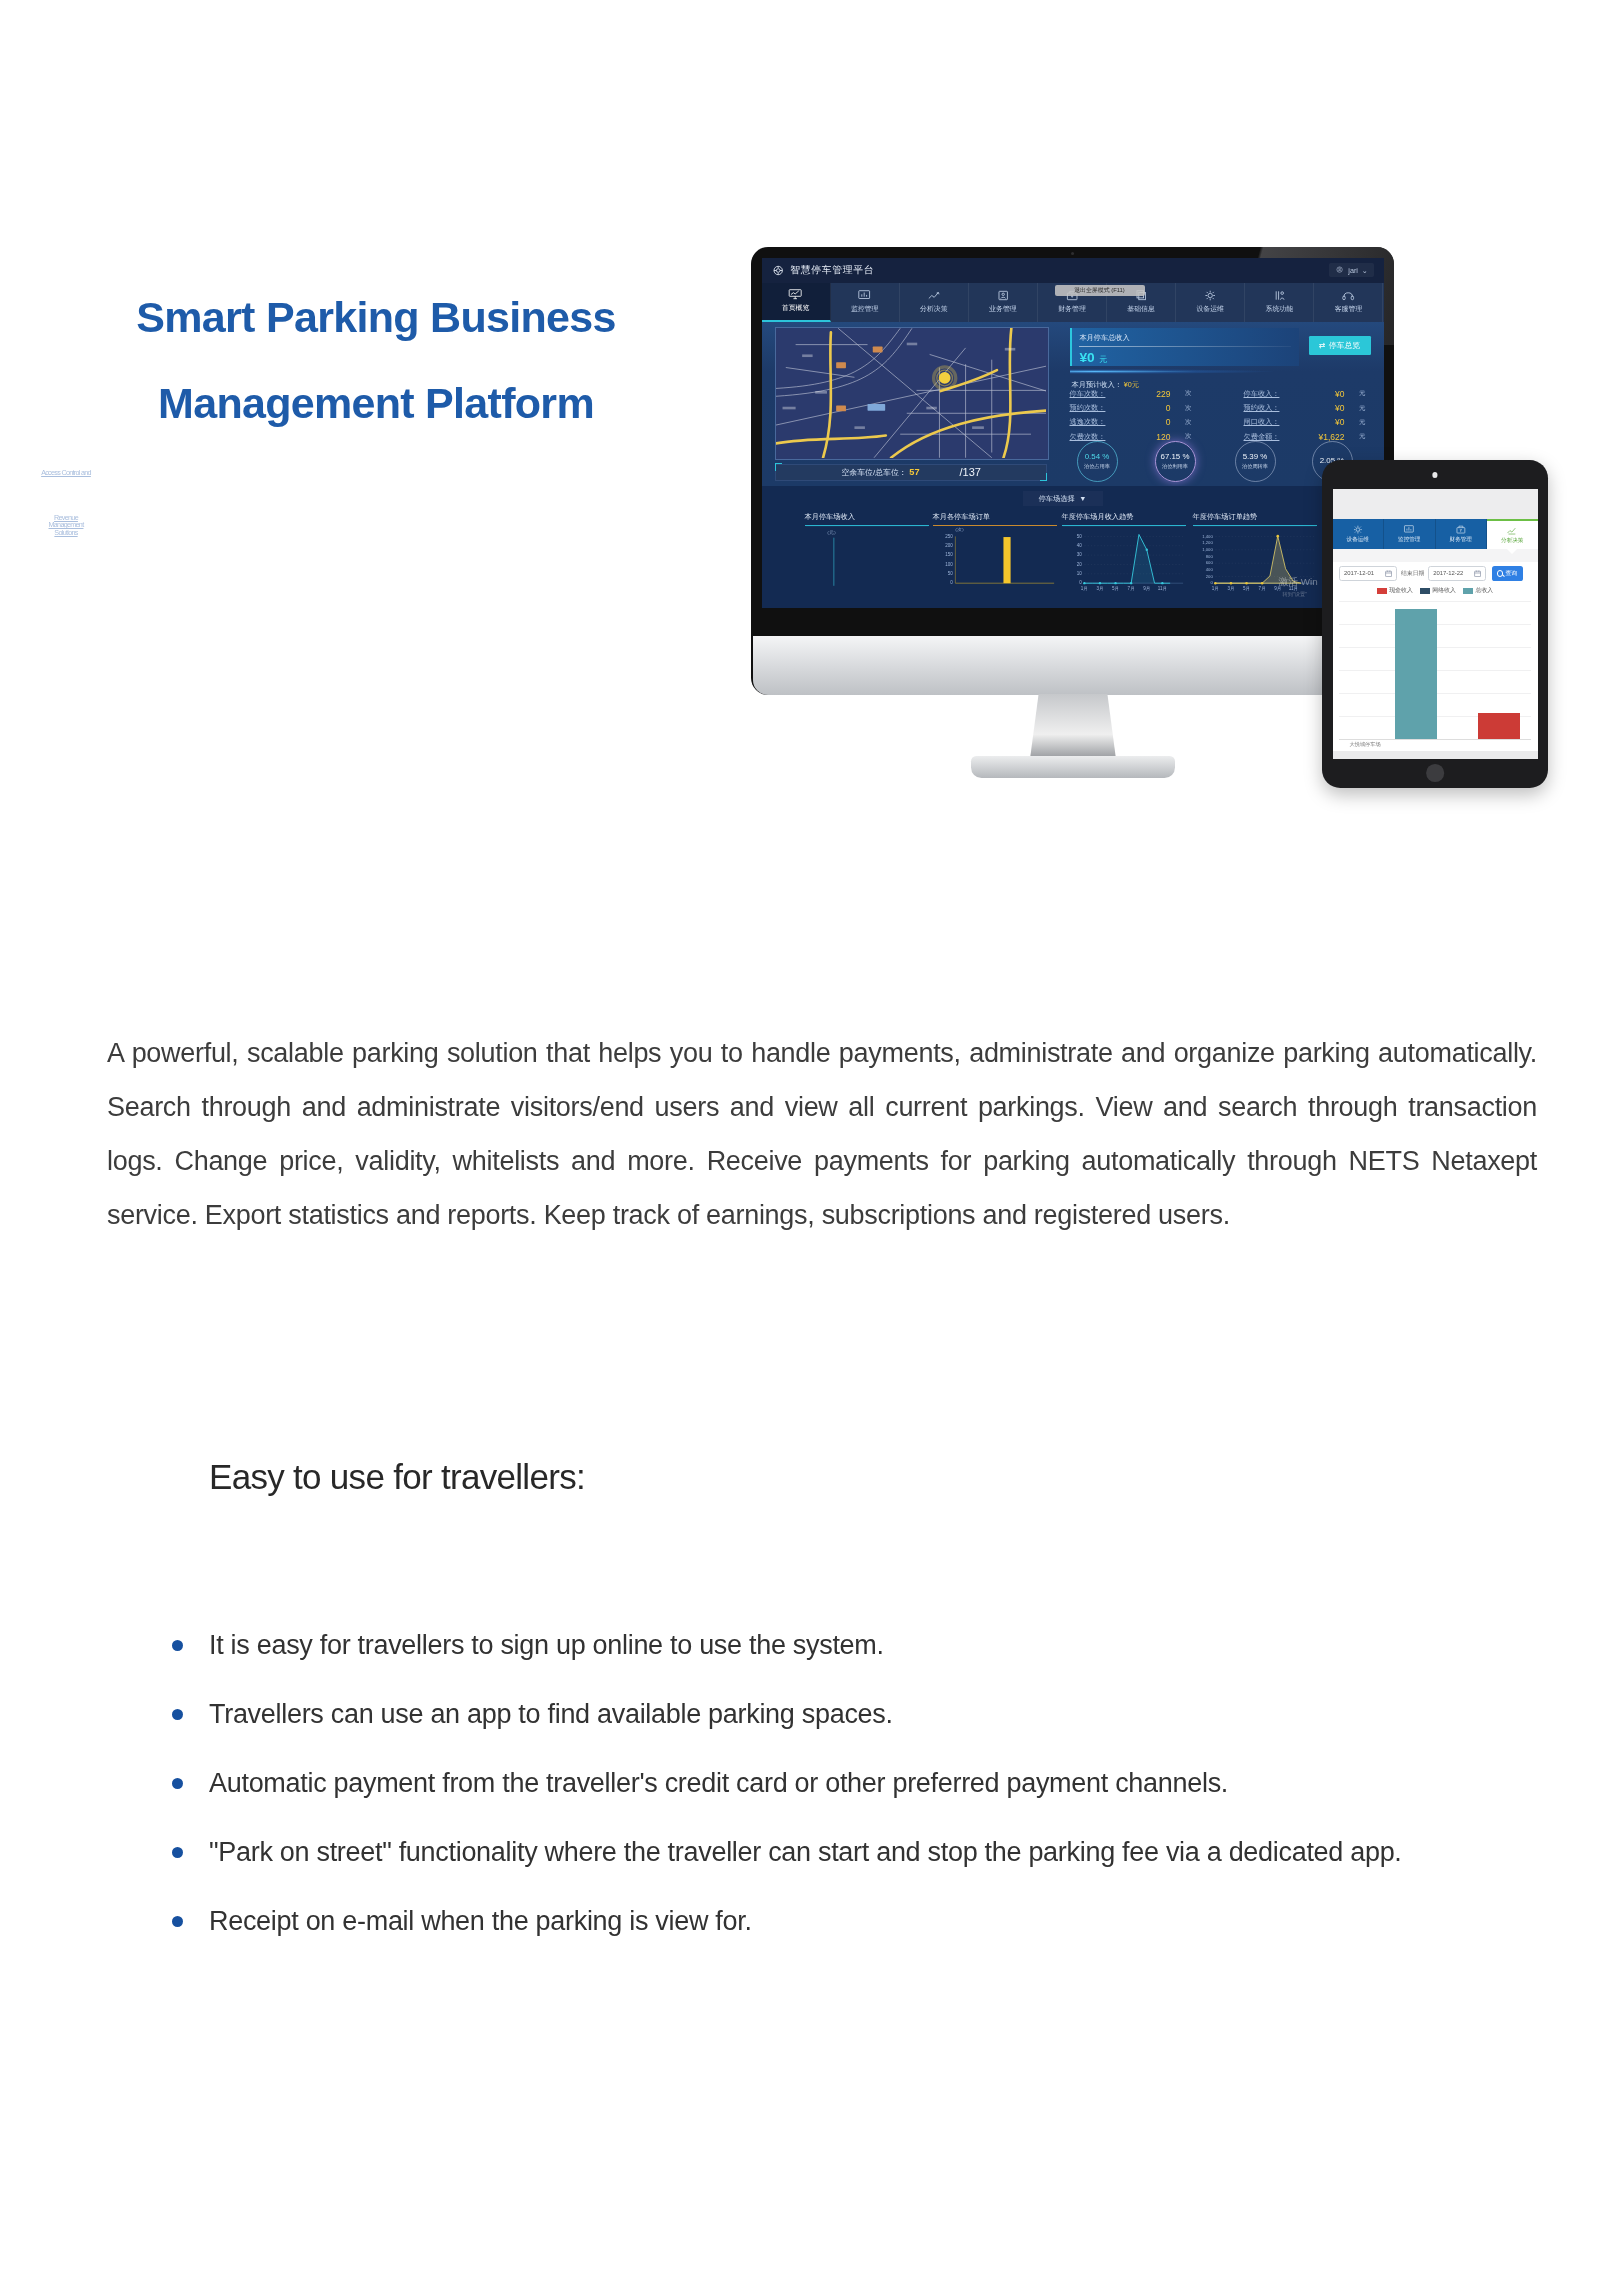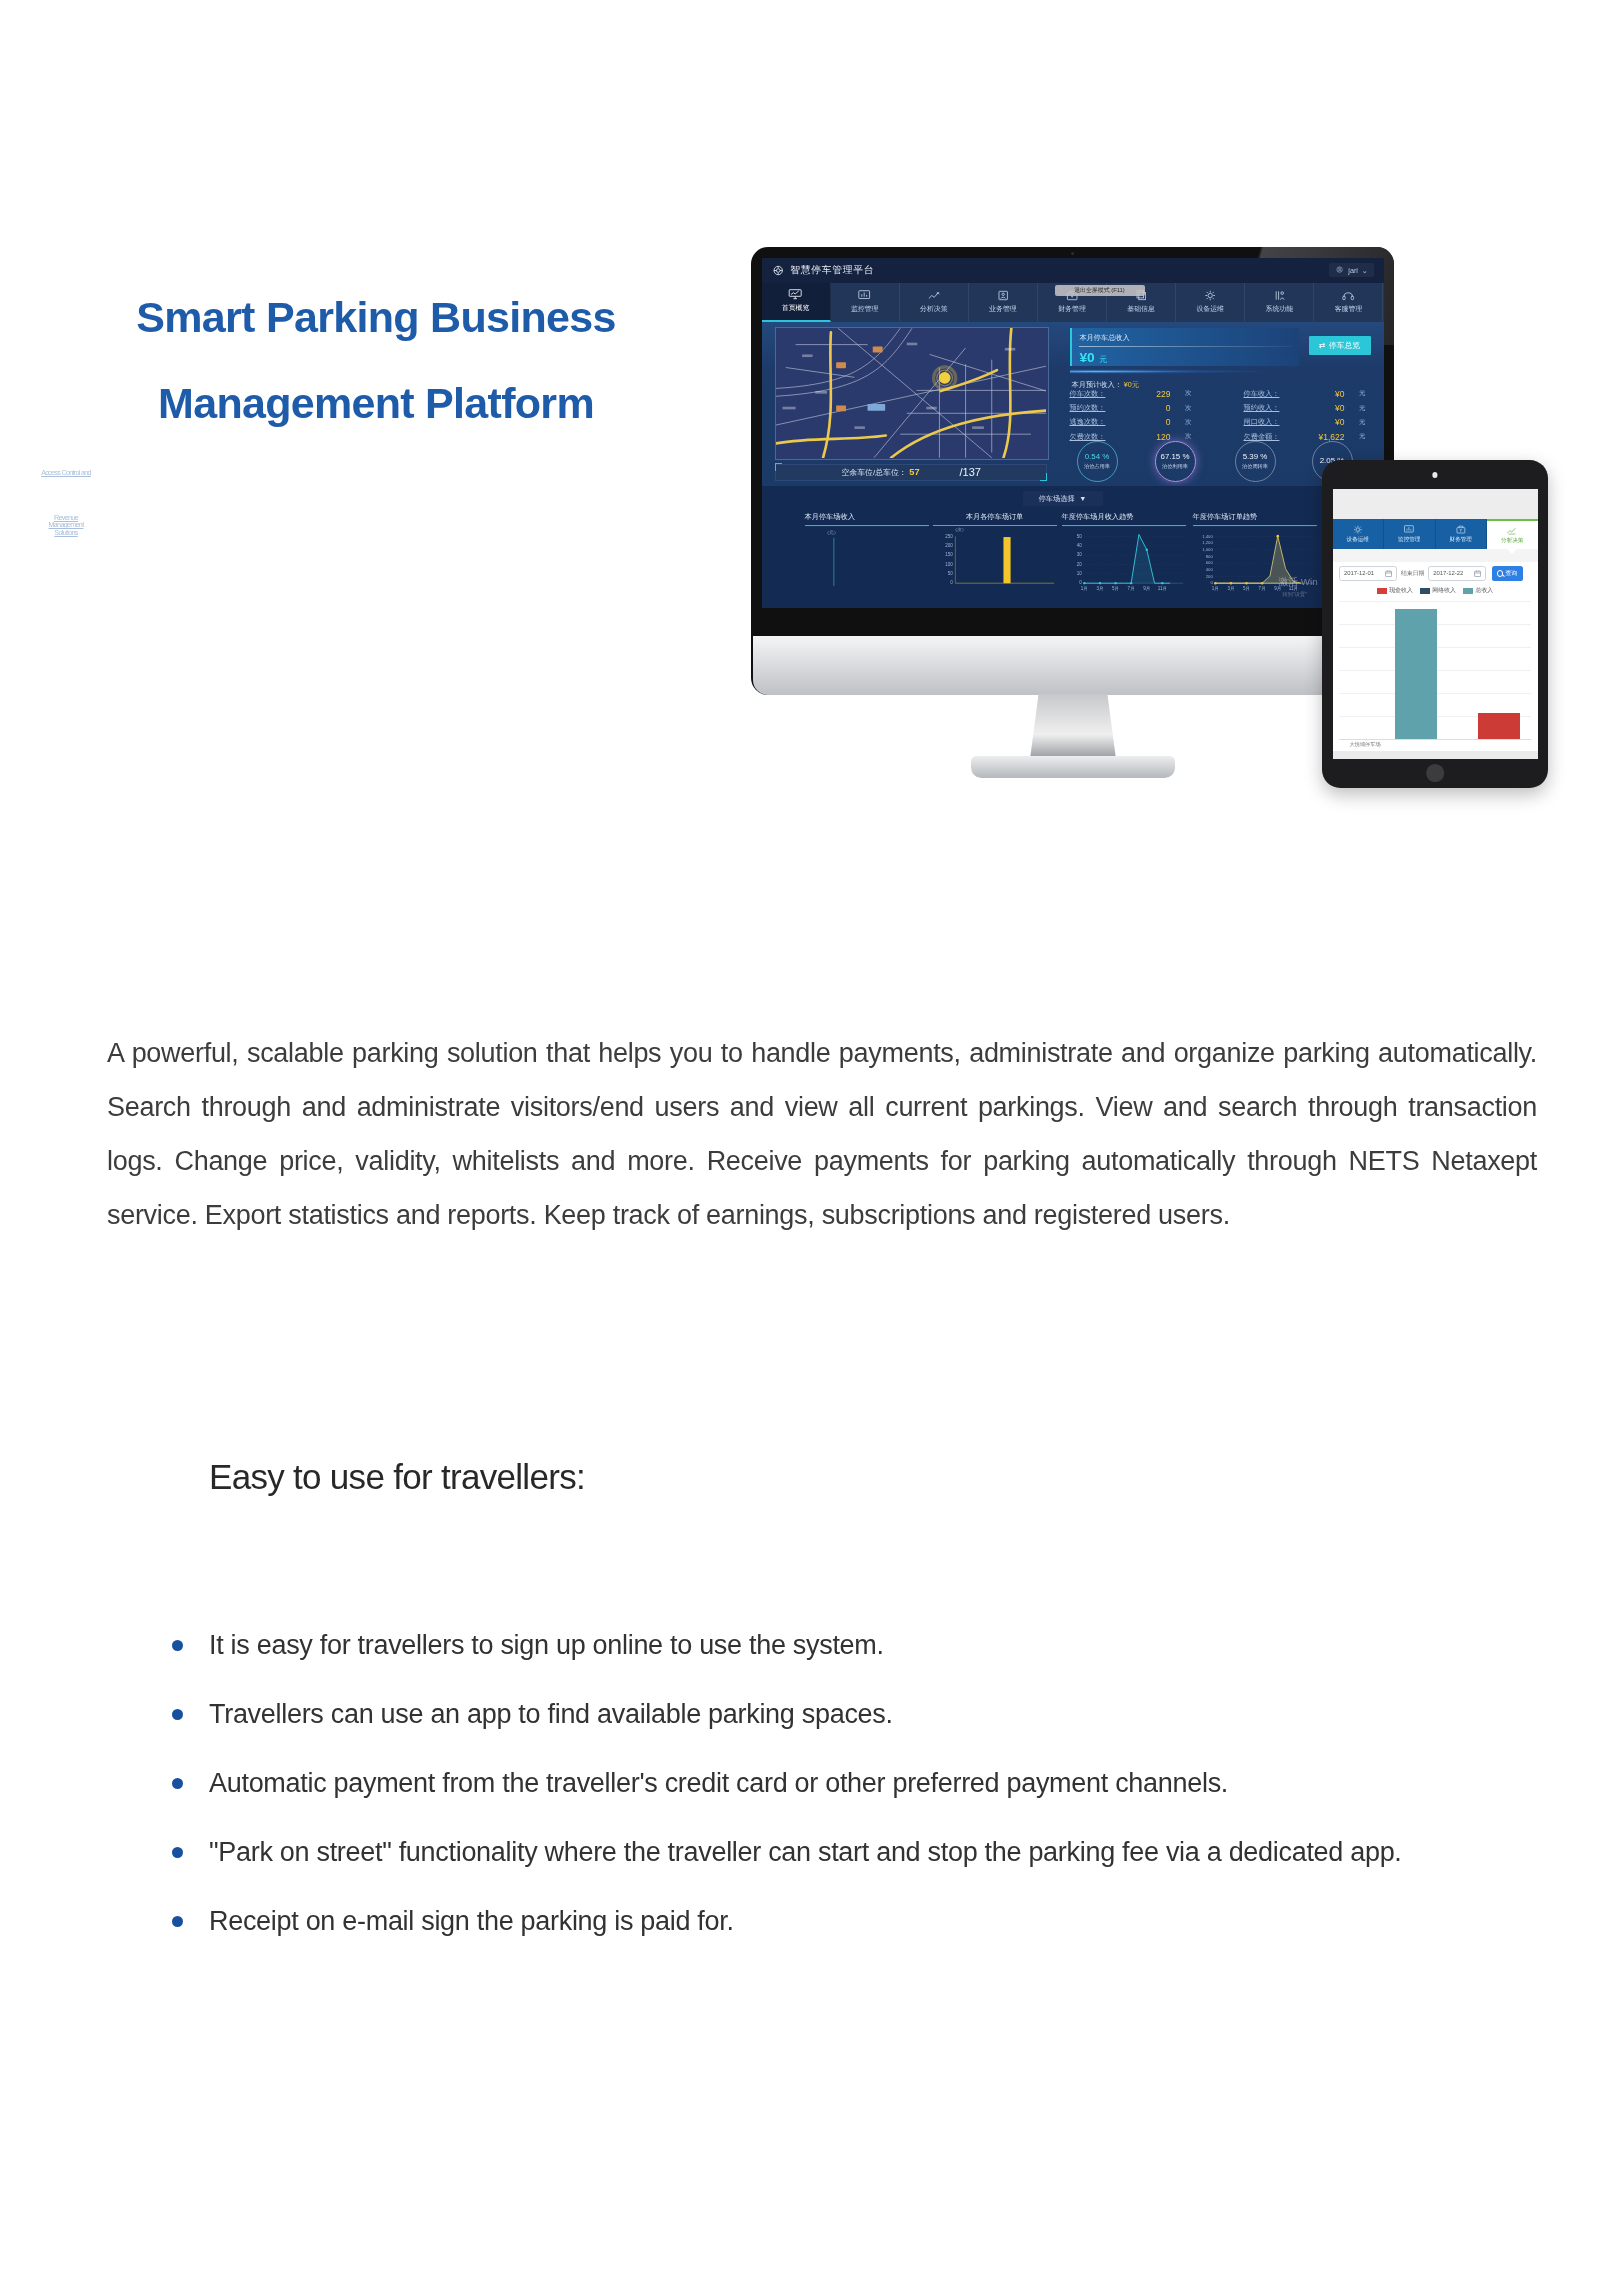--- a/index.html
+++ b/index.html
@@ -80,21 +80,21 @@
   .gauge.g2{left:393px;border-color:rgba(195,165,235,0.85);box-shadow:0 0 9.2px rgba(180,140,255,0.55);}
   .gauge.g3{left:473px;} .gauge.g4{left:550px;}
   
   .scr-bottom{position:absolute;left:0;top:228px;width:622px;height:122px;background:#132a52;}
   .park-select{position:absolute;left:261px;top:5.2px;width:80px;height:15.7px;background:#1b3058;color:#d5e2f4;
                font-size:7.2px;display:flex;align-items:center;justify-content:center;gap:4.6px;}
   .chart-block{position:absolute;top:26px;width:124px;}
   .cb1{left:43px;} .cb2{left:171px;} .cb3{left:300px;} .cb4{left:431px;}
   .chart-title{font-size:7.2px;color:#e2ebf8;padding-bottom:3.3px;}
   .tl-cyan{border-bottom:1.3px solid #2bb5d0;box-shadow:0 1.3px 0 -0.7px rgba(43,181,208,0.15);}
-  .tl-org{border-bottom:1.3px solid #c98a2e;text-align:center;}
+  .tl-org{border-bottom:1.3px solid #c98a2e;}
   .mini{width:124px;height:65px;display:block;}
   .mini text{font-family:inherit;}
   .wm{position:absolute;left:517px;top:90px;color:rgba(255,255,255,0.42);font-size:9.8px;}
   .wm2{position:absolute;left:521px;top:105px;color:rgba(255,255,255,0.30);font-size:5.2px;}
   
   .tablet{position:absolute;left:1322px;top:460px;width:226px;height:328px;background:#1d1d1f;border-radius:18.3px;
           box-shadow:0 6.5px 18.3px rgba(0,0,0,0.25);}
   .t-cam{position:absolute;left:50%;top:12.4px;width:5.2px;height:5.2px;border-radius:50%;background:#e9e9ea;transform:translateX(-50%);}
   .t-home{position:absolute;left:50%;bottom:5.9px;width:17.7px;height:17.7px;border-radius:50%;background:#3c3c3f;transform:translateX(-50%);}
   .t-screen{position:absolute;left:10.5px;top:29.4px;width:205px;height:270px;background:#ffffff;overflow:hidden;font-size:5.9px;}
@@ -593,18 +593,18 @@
     <li>
       <span class="dot"></span>
       <span>Automatic payment from the traveller's credit card or other preferred payment channels.</span>
     </li>
     <li>
       <span class="dot"></span>
       <span>"Park on street" functionality where the traveller can start and stop the parking fee via a dedicated app.</span>
     </li>
     <li>
       <span class="dot"></span>
-      <span>Receipt on e-mail sign the parking is paid for.</span>
+      <span>Receipt on e-mail when the parking is view for.</span>
     </li>
   </ul>
 
 </div>
 
 
 </body></html>

